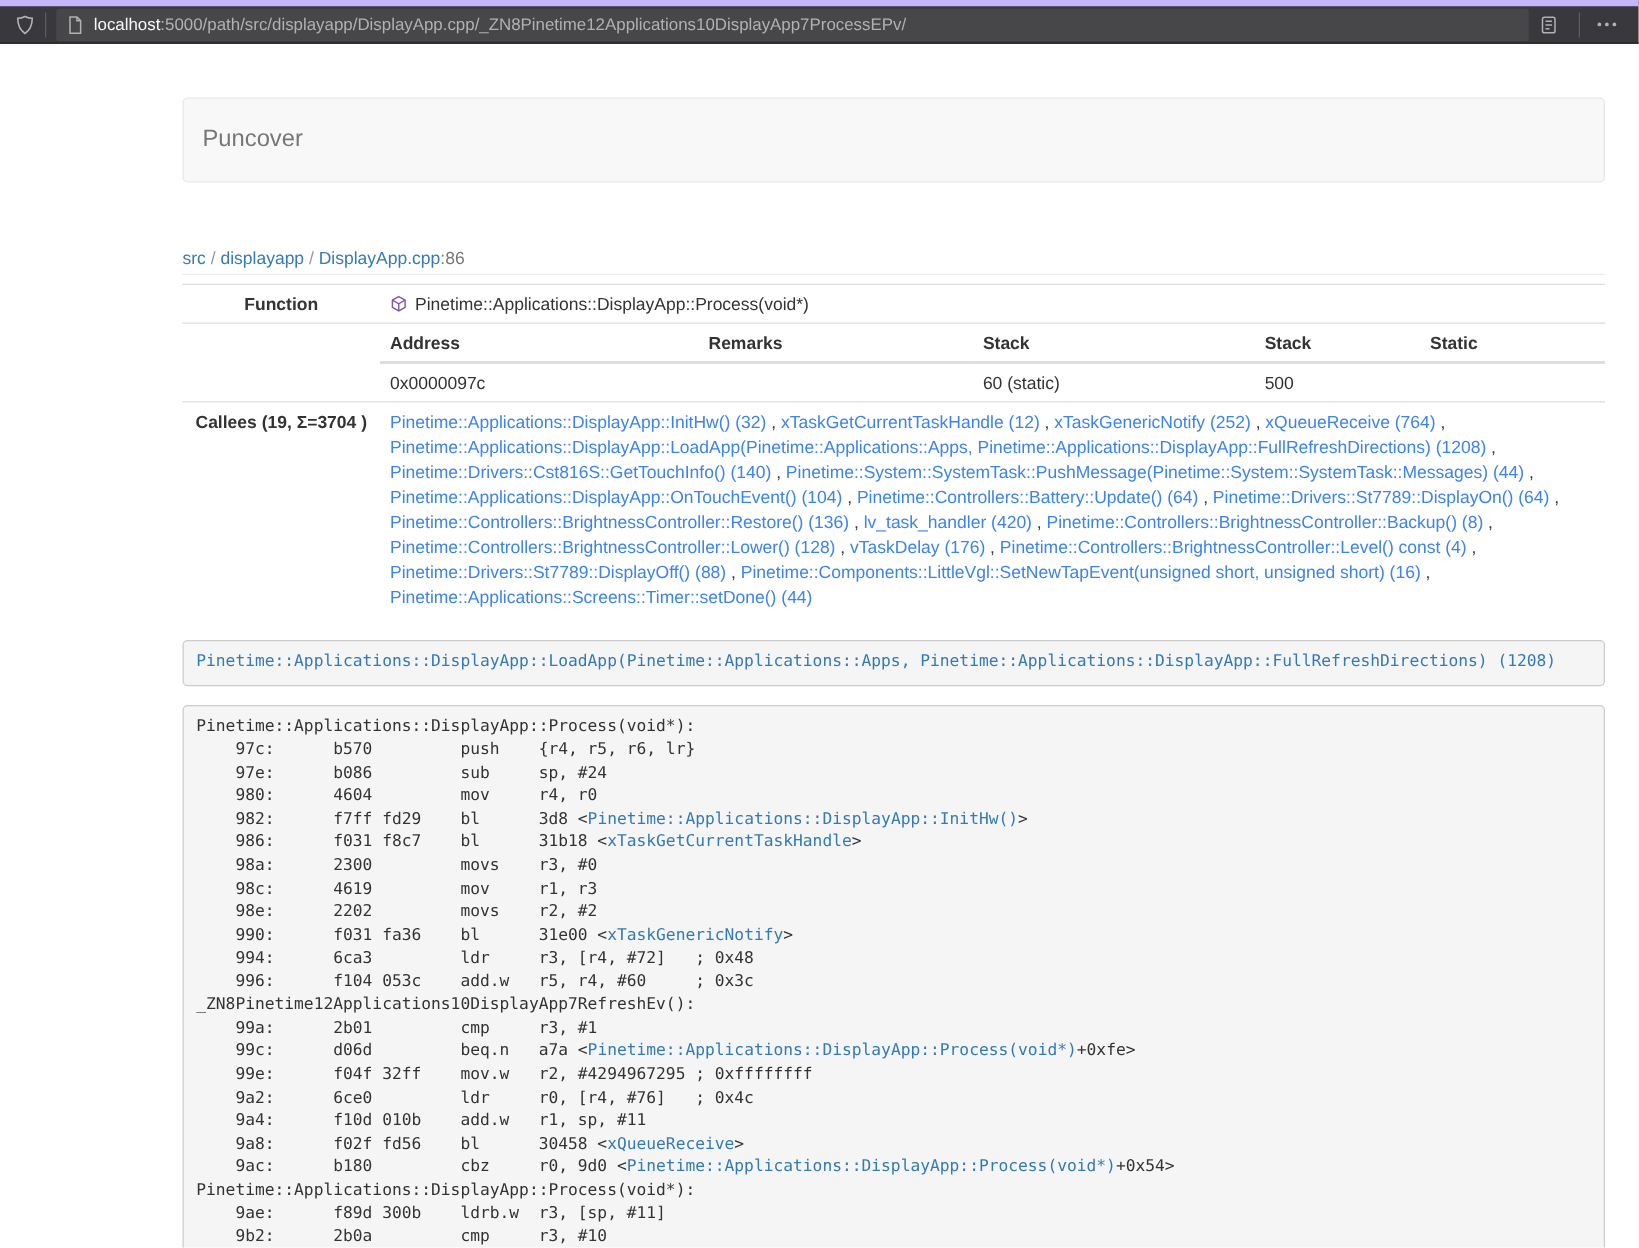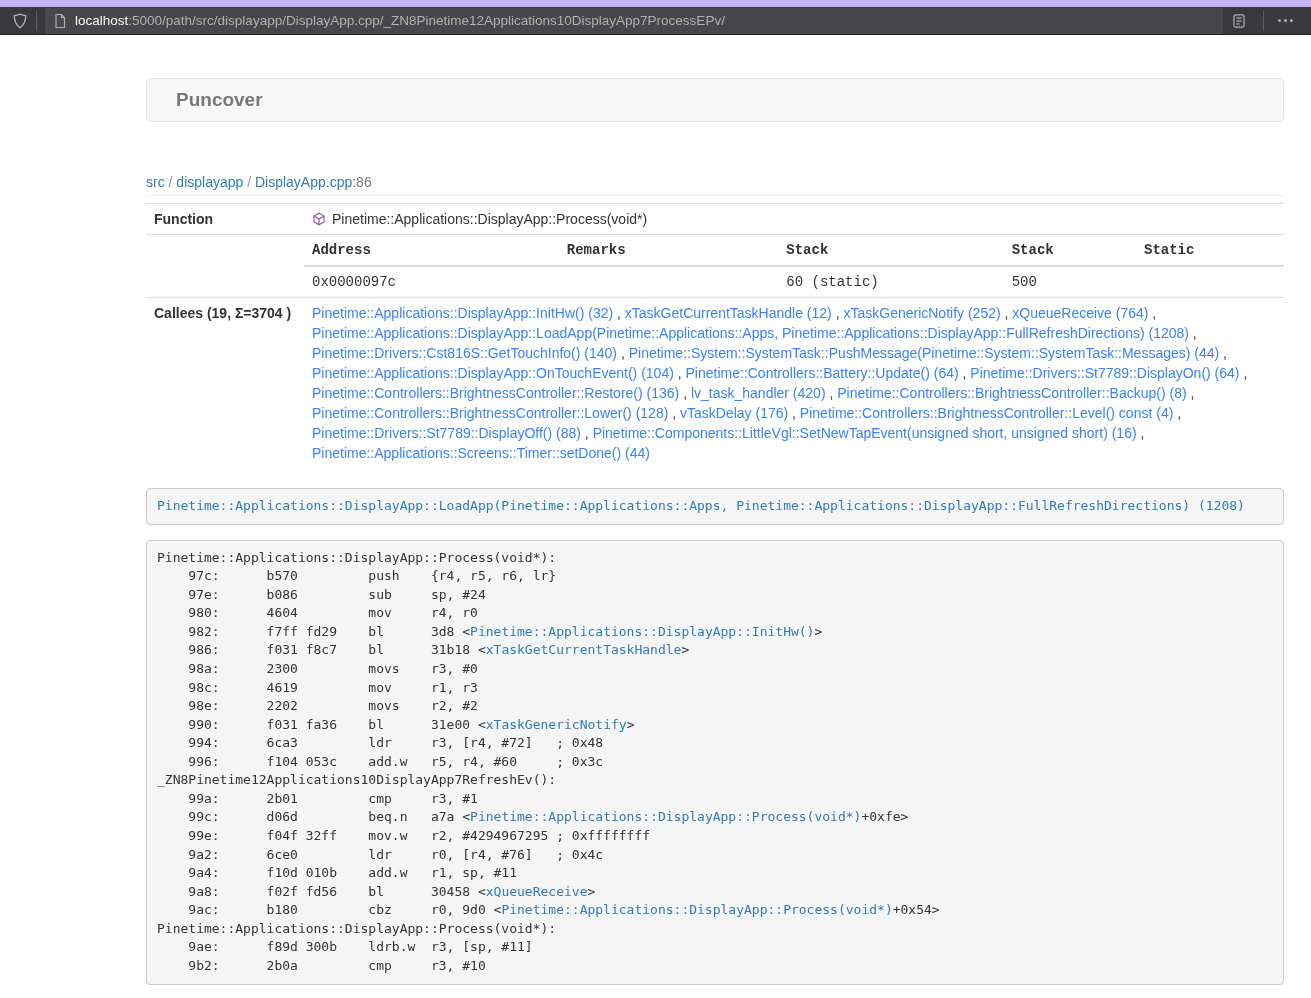--- a/index.html
+++ b/index.html
@@ -1,49 +1,49 @@
 <!DOCTYPE html>
 <html><head>
 <meta charset="utf-8">
 <style>
   * { margin:0; padding:0; box-sizing:border-box; }
   html,body { width:1311px; height:998px; overflow:hidden; background:#fff;
               font-family:"Liberation Sans", sans-serif; }
 
   
-  .titlebar { height:35px; background:#38383d; border-top:7px solid #c4b5fd;
+  .titlebar { height:35px; background:#38383d; border-top:5px solid #c4b5fd;
               border-bottom:1px solid #202023; display:flex; align-items:center; padding:0 12px; }
   .tb-ic { flex:none; display:block; }
   .tb-divider { width:1px; height:20px; background:#5c5c61; margin:0 8px; flex:none; }
   .urlbar { flex:1; height:26px; background:#474749; border-radius:2px; display:flex;
             align-items:center; padding:0 8px; overflow:hidden; }
   .url-text { font-size:13.5px; color:#b1b1b3; white-space:nowrap; overflow:hidden; margin-left:8px; }
   .url-text .host { color:#f9f9fa; }
   .dots { display:flex; gap:3px; align-items:center; padding:0 6px; }
   .dots i { width:3px; height:3px; border-radius:50%; background:#b1b1b3; display:block; }
 
   
   .container { width:1138px; margin-left:146px; color:#333; }
-  .navbar { margin-top:43px; height:44px; background:#f8f8f8; border:1px solid #e7e7e7;
-            border-radius:4px; display:flex; align-items:center; padding:0 29px;font-weight:bold; }
+  .navbar { margin-top:43px; height:68px; background:#f8f8f8; border:1px solid #e7e7e7;
+            border-radius:4px; display:flex; align-items:center; padding:0 15px; }
   .brand { font-size:19px; color:#777; text-decoration:none; cursor:pointer; }
 
   .crumbs { margin-top:50px; font-size:14px; line-height:20px; color:#999; }
   .crumbs a { color:#337ab7; text-decoration:none; cursor:pointer; }
   .crumbs .suffix { color:#777; }
   hr.rule { border:0; border-top:1px solid #eee; margin:3px 0 0 0; }
 
   table.main { width:100%; border-collapse:collapse; font-size:14px; margin-top:7px; table-layout:fixed; }
   table.main > tbody > tr > th,
   table.main > tbody > tr > td { border-top:1px solid #ddd; padding:5px 8px;
                                  text-align:left; vertical-align:top; line-height:20px; }
-  table.main th.lbl { width:158px; font-weight:bold; color:#333; }
+  table.main th.lbl { width:158px; font-weight:bold; color:#333;text-align:center; }
   table.main td.nopad { padding:0; }
 
-  table.inner { width:100%; border-collapse:collapse; font-size:14px;font-family:Liberation Mono, monospace; }
+  table.inner { width:100%; border-collapse:collapse; font-size:14px; }
   table.inner th { padding:5px 8px; border-bottom:2px solid #ddd; font-weight:bold;
                    text-align:left; line-height:20px; }
   table.inner td { padding:5px 8px; line-height:20px; }
 
   .fn-cell { display:flex; align-items:center; gap:6px; }
   a.plink { color:#3b82f6; text-decoration:none; cursor:pointer; }
   .callees { line-height:20px; }
   .sep { color:#333; }
 
   pre { font-family:"DejaVu Sans Mono", monospace; font-size:13px; line-height:1.42857;

